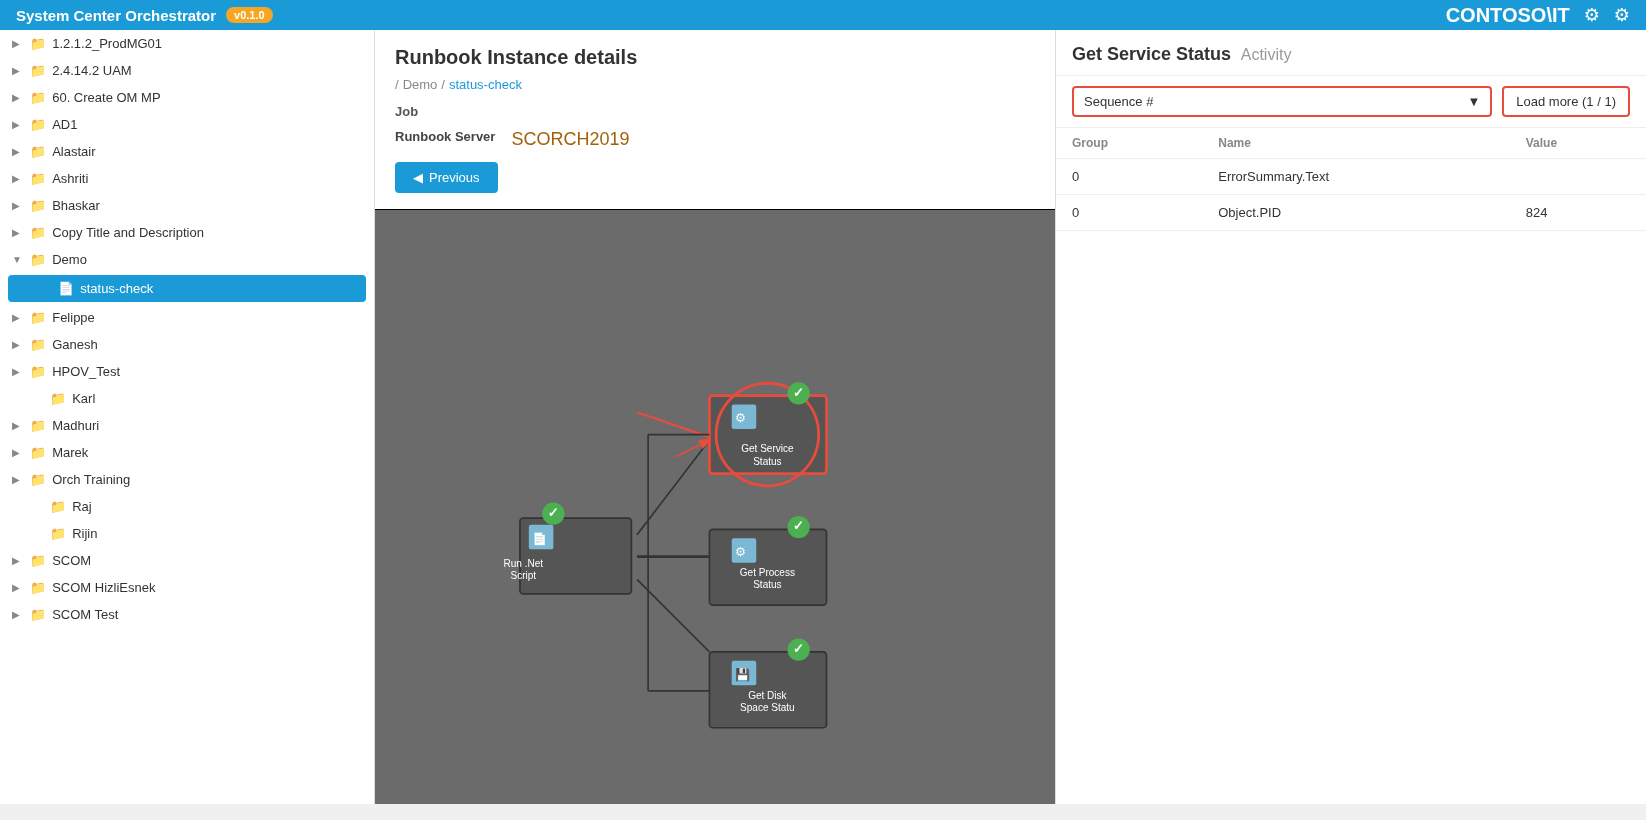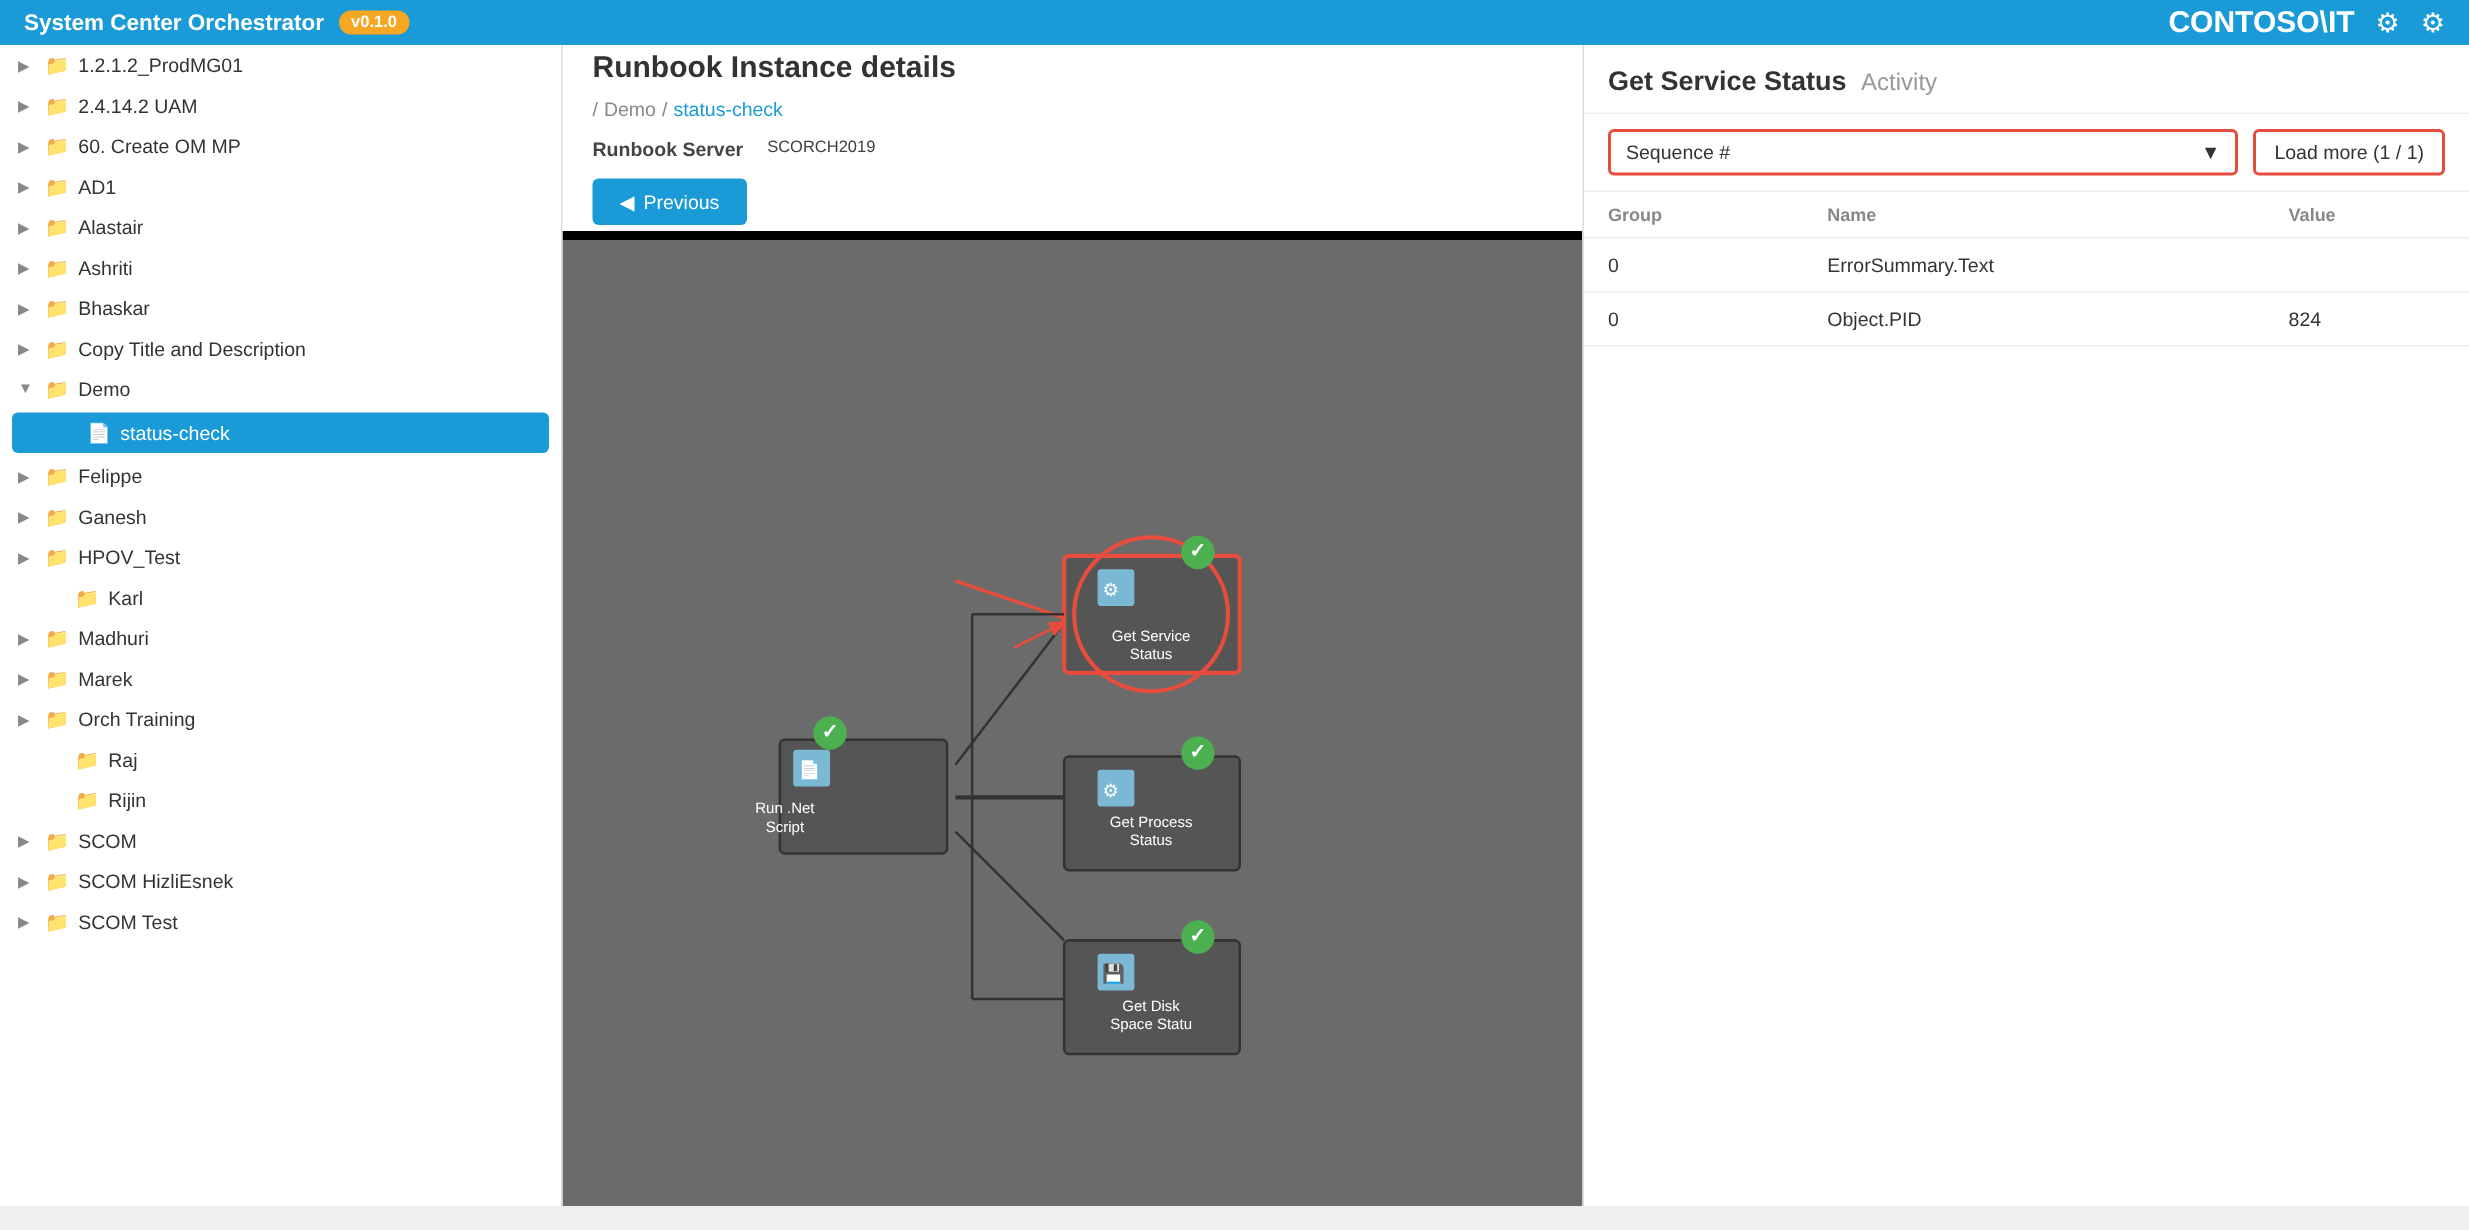--- a/index.html
+++ b/index.html
@@ -92,30 +92,30 @@
     .content-area {
       flex: 1;
       display: flex;
       flex-direction: column;
       overflow: hidden;
     }
 
     
     .runbook-panel {
       background: white;
-      border-bottom: 6px solid #000000;
-      padding: 4px 20px;
+      border-bottom: 1px solid #000000;
+      padding: 16px 20px;
     }
     .runbook-panel-title { font-size: 20px; font-weight: 600; color: #333; margin-bottom: 8px; }
     .breadcrumb { display: flex; align-items: center; gap: 4px; font-size: 13px; color: #888; margin-bottom: 12px; }
     .breadcrumb a { color: #1a9bd7; text-decoration: none; }
     .section-label { font-size: 13px; font-weight: 700; color: #555; margin-bottom: 10px; }
     .info-row { display: flex; align-items: flex-start; gap: 16px; margin-bottom: 6px; }
     .info-key { font-size: 13px; font-weight: 600; color: #444; min-width: 90px; }
-    .info-val { font-size: 11px; color: #404040; }
+    .info-val { font-size: 18px; color: #a16207; }
     .prev-btn {
       background: #1a9bd7;
       color: white;
       border: none;
       padding: 8px 18px;
       border-radius: 4px;
       cursor: pointer;
       font-size: 13px;
       display: flex;
       align-items: center;
@@ -356,20 +356,21 @@
   <div class="content-area">
 
     <div class="runbook-panel">
       <div class="runbook-panel-title">Runbook Instance details</div>
       <div class="breadcrumb">
         <span>/</span>
         <span>Demo</span>
         <span>/</span>
         <a href="#">status-check</a>
       </div>
+      <div class="section-label">Job</div>
       <div class="info-row">
         <span class="info-key">Runbook Server</span>
         <span class="info-val">SCORCH2019</span>
       </div>
       <button class="prev-btn">
         <span>◀</span>
         <span>Previous</span>
       </button>
     </div>
 

